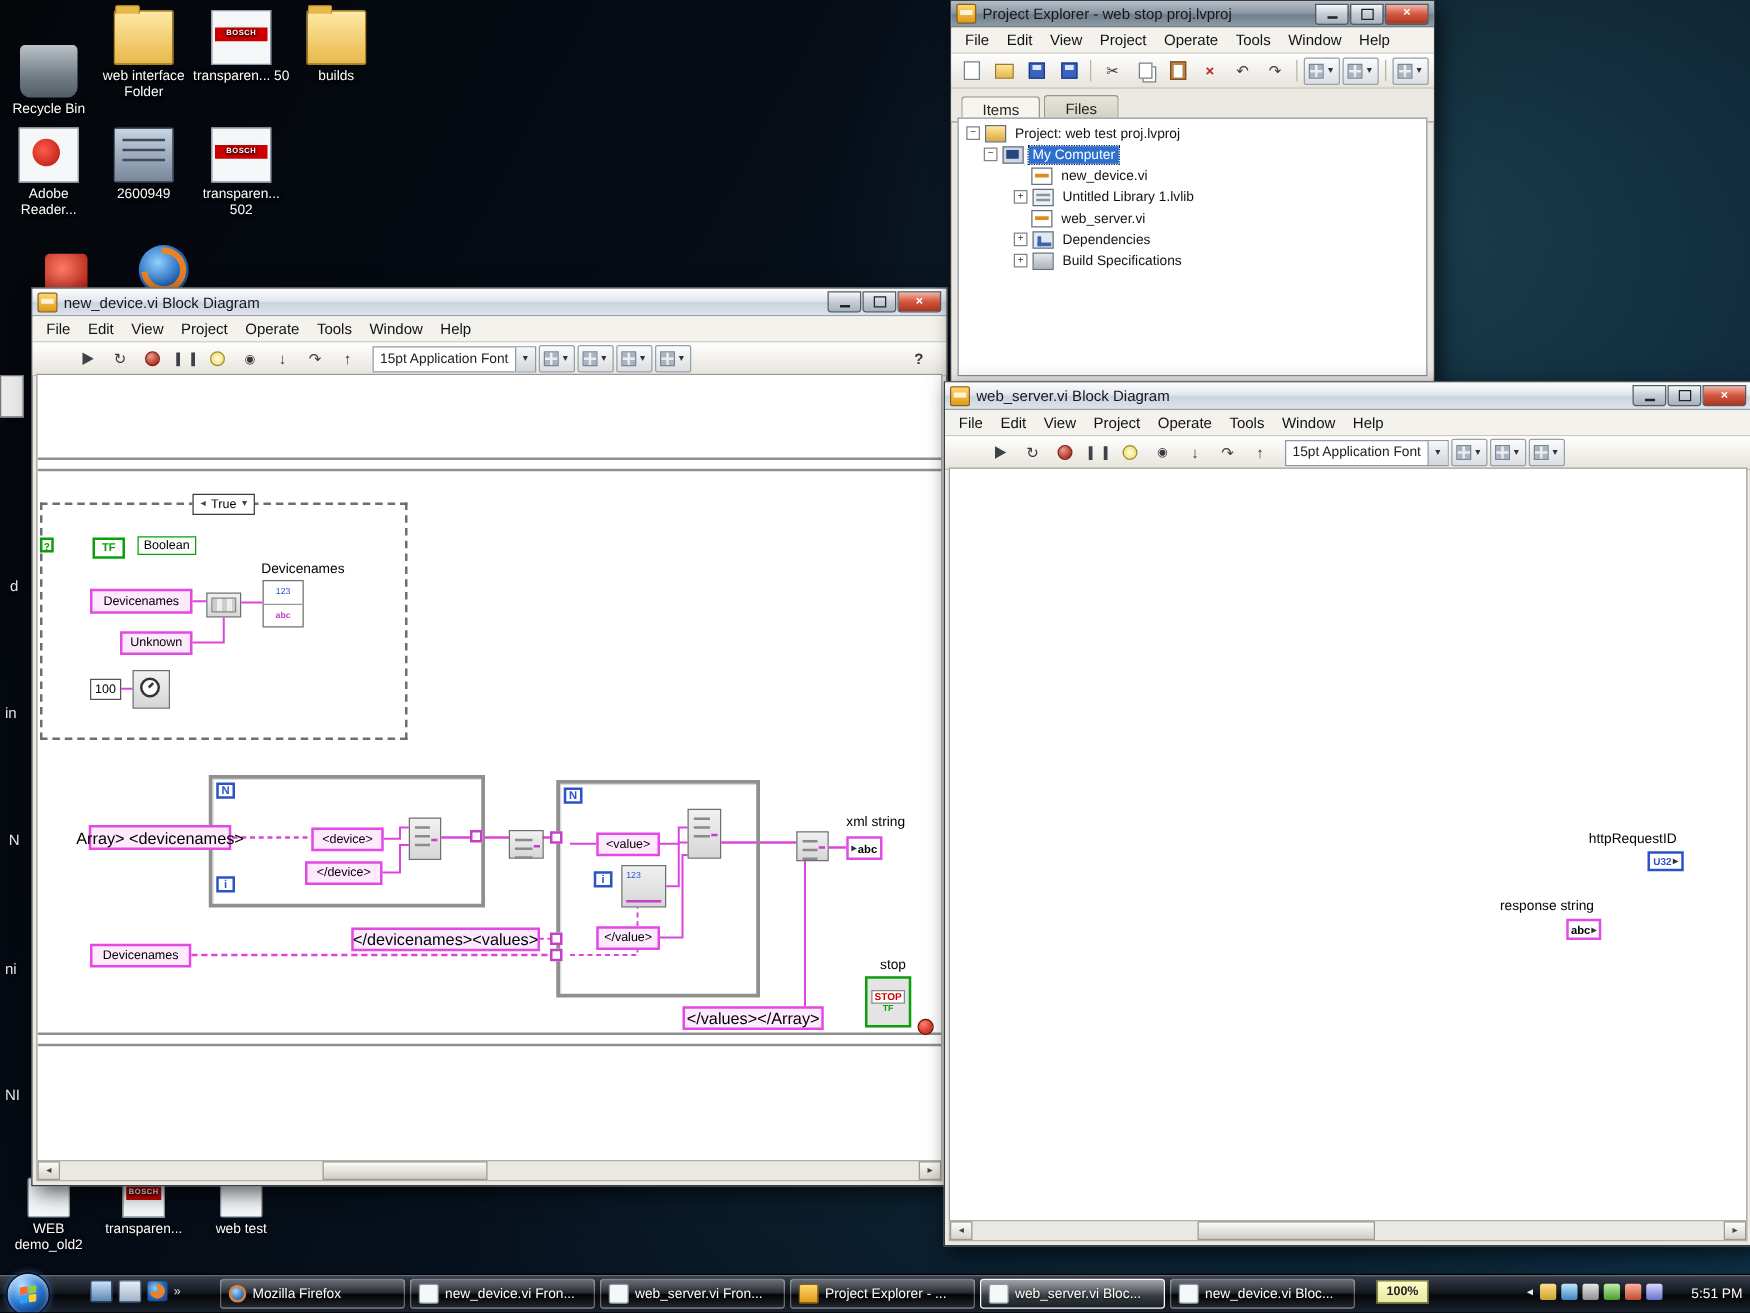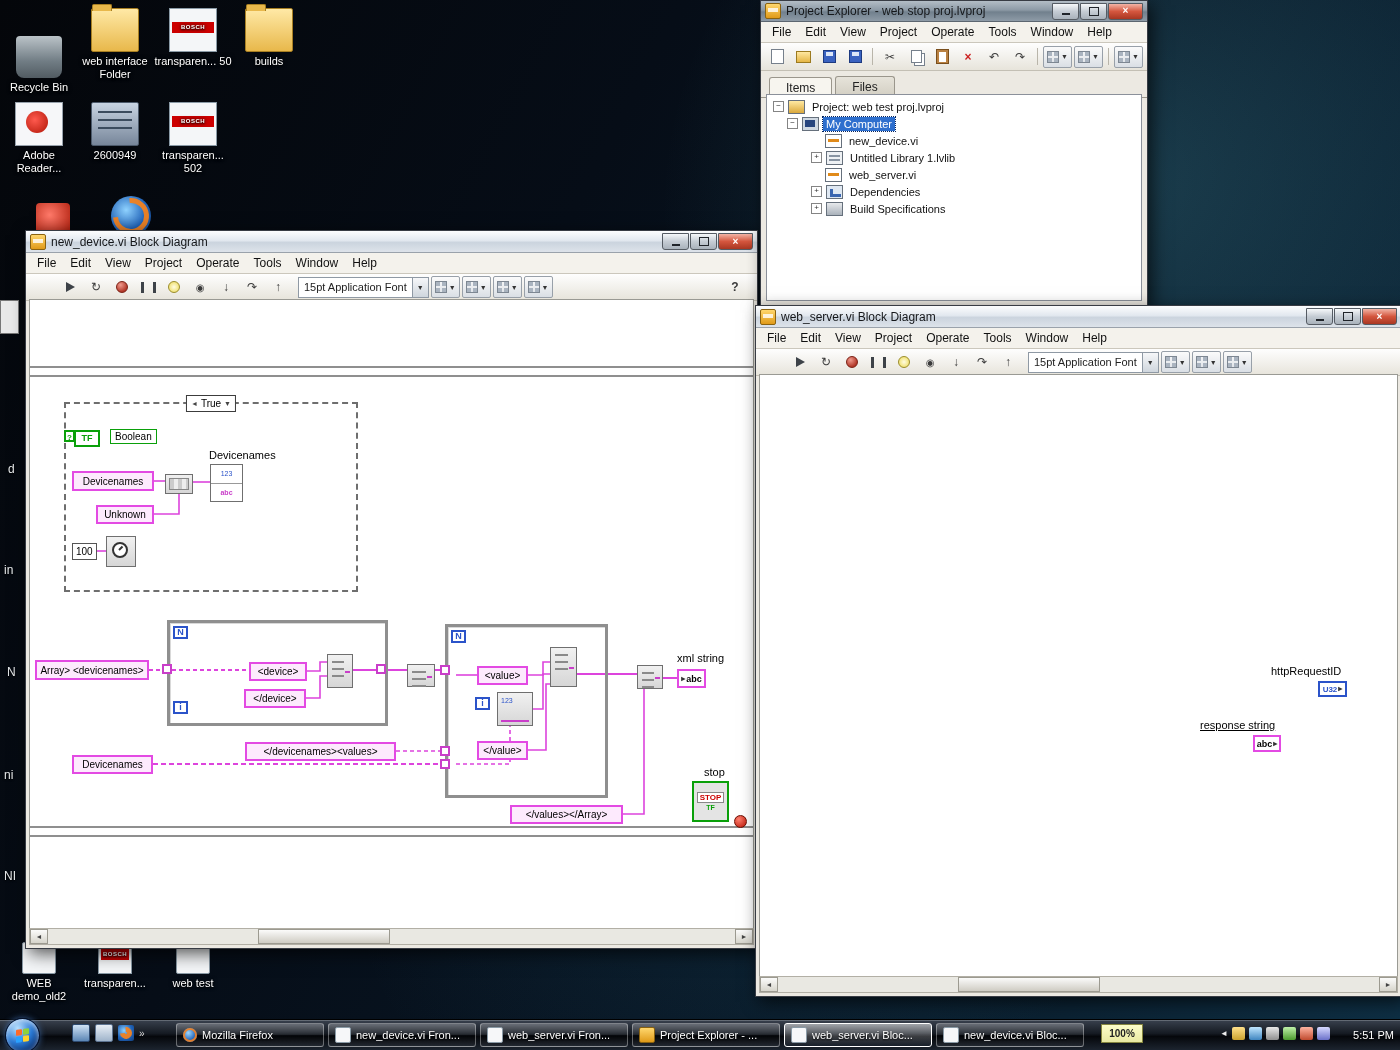--- a/index.html
+++ b/index.html
@@ -103,26 +103,26 @@
   
   .client-diag{position:absolute;left:3px;right:3px;background:#fff;border:1px solid #9a9a94;overflow:hidden;}
   .hscroll{position:absolute;left:3px;right:3px;bottom:3px;height:15px;background:#e9e8e2;border:1px solid #b2afa5;
     display:flex;align-items:center;}
   .sb-btn{width:16px;height:13px;flex:none;background:linear-gradient(#fbfbfa,#d7d5cc);border:1px solid #9c9a90;
     display:flex;align-items:center;justify-content:center;font-size:7px;color:#444;}
   .sb-thumb{height:13px;background:linear-gradient(#fbfbfa,#cfccc3);border:1px solid #9c9a90;flex:none;}
   .divider{position:absolute;left:0;right:0;height:7px;border-top:2px solid #8f8f8f;border-bottom:2px solid #8f8f8f;}
   .pbox{position:absolute;border:2px solid #e34ae3;background:#fdeafd;color:#000;font-size:10px;
     display:flex;align-items:center;justify-content:center;white-space:nowrap;padding:0 2px;box-sizing:border-box;}
-  .pbox.fs9{font-size:10px;}
+  .pbox.fs9{font-size:13px;margin-left:36px;}
   .glabel{position:absolute;color:#000;font-size:11px;white-space:nowrap;}
   .forloop{position:absolute;border:3px solid #8f8f8f;box-shadow:inset 1px 1px 0 #d9d9d9;}
   .nbox,.ibox{position:absolute;width:15px;height:13px;box-sizing:border-box;border:2px solid #2b53c9;background:#fff;
     color:#2b53c9;font-weight:bold;font-size:9px;line-height:9px;text-align:center;}
-  .case{position:absolute;border:2px dashed #6e6e6e;margin-left:32px;}
+  .case{position:absolute;border:2px dashed #6e6e6e;}
   .case-sel{position:absolute;left:50%;transform:translateX(-50%);top:-9px;height:15px;background:#fff;
     border:1px solid #3c3c3c;display:flex;align-items:center;gap:3px;font-size:10px;padding:0 4px;color:#000;}
   .case-q{position:absolute;left:-2px;top:26px;width:11px;height:12px;background:#fff;border:2px solid #0aa00a;
     color:#0aa00a;font-size:8px;font-weight:bold;line-height:11px;text-align:center;box-sizing:border-box;}
   .tfbox{position:absolute;width:26px;height:17px;box-sizing:border-box;border:2px solid #0aa00a;background:#fff;
     color:#0aa00a;font-weight:bold;font-size:9px;line-height:13px;text-align:center;}
   .greenlab{position:absolute;border:1px solid #0aa00a;background:#fff;color:#000;font-size:10px;padding:1px 4px;}
   .numconst{position:absolute;border:1px solid #555;background:#fff;color:#000;font-size:10px;padding:0 3px;line-height:15px;}
   .gicon{position:absolute;background:linear-gradient(#f1f1f1,#d6d6d6);border:1px solid #6f6f6f;box-sizing:border-box;}
   .concat::before{content:"";position:absolute;left:4px;right:8px;top:6px;height:2px;background:#8a8a8a;
@@ -611,21 +611,21 @@
           <span class="dd-ic"></span>
           <span>▼</span>
         </div>
     </div>
     <div class="client-diag" style="top:68px;bottom:19px;">
       <div class="glabel" style="left:511px;top:290px;">httpRequestID</div>
       <div class="u32box" style="left:558px;top:306px;width:29px;height:16px;">
         <span>U32</span>
         <span class="termarrow">▸</span>
       </div>
-      <div class="glabel" style="left:440px;top:344px;text-decoration:underline;">response string</div>
+      <div class="glabel" style="left:440px;top:344px;">response string</div>
       <div class="abcbox" style="left:493px;top:360px;width:28px;height:17px;">
         <span>abc</span>
         <span class="termarrow">▸</span>
       </div>
     </div>
     <div class="hscroll">
       <div class="sb-btn">◄</div>
       <div class="sb-thumb" style="width:140px;margin-left:180px;"></div>
       <div class="sb-btn" style="margin-left:auto;">►</div>
     </div>

